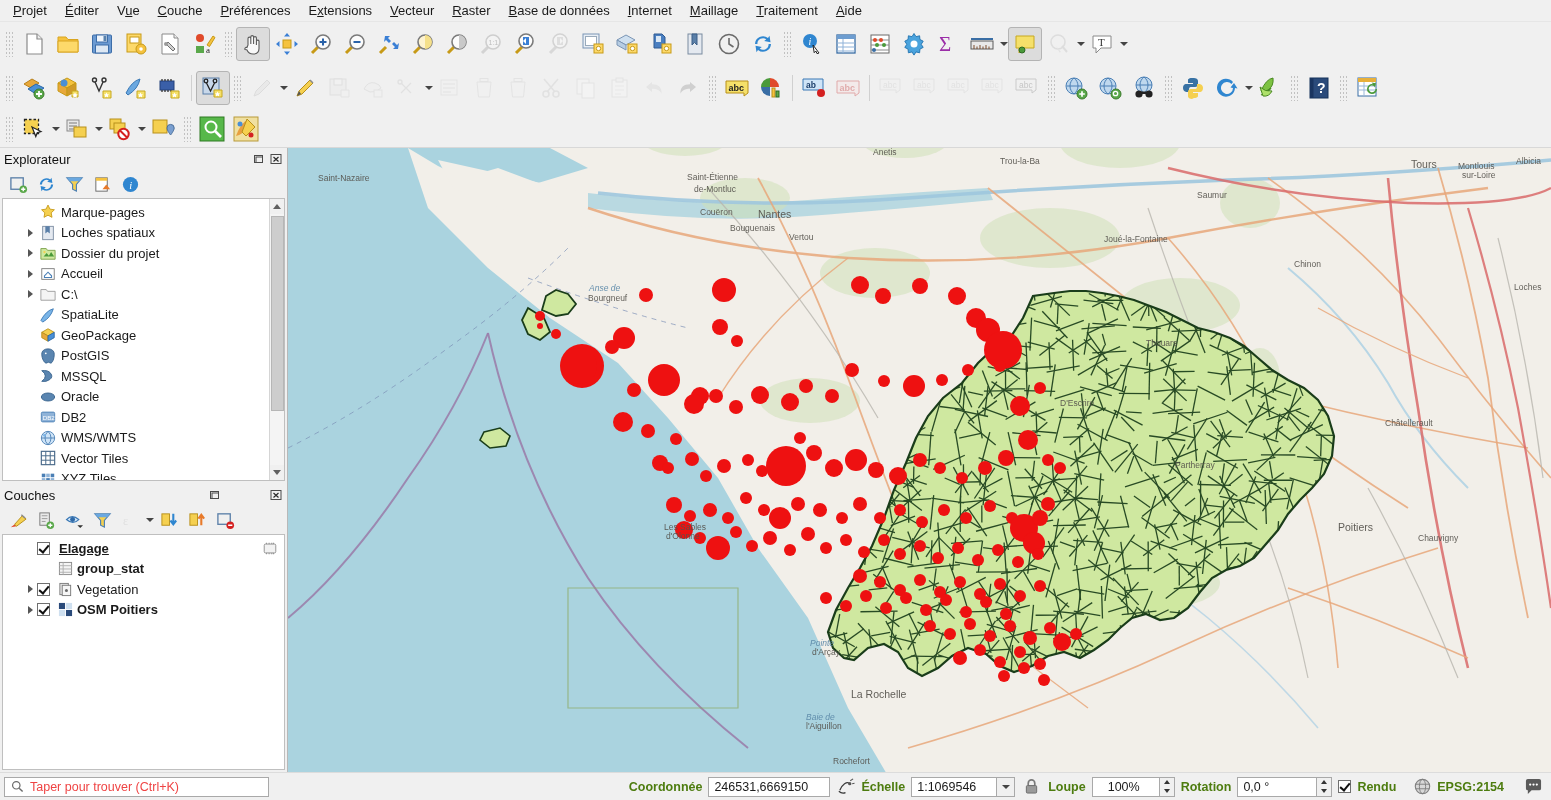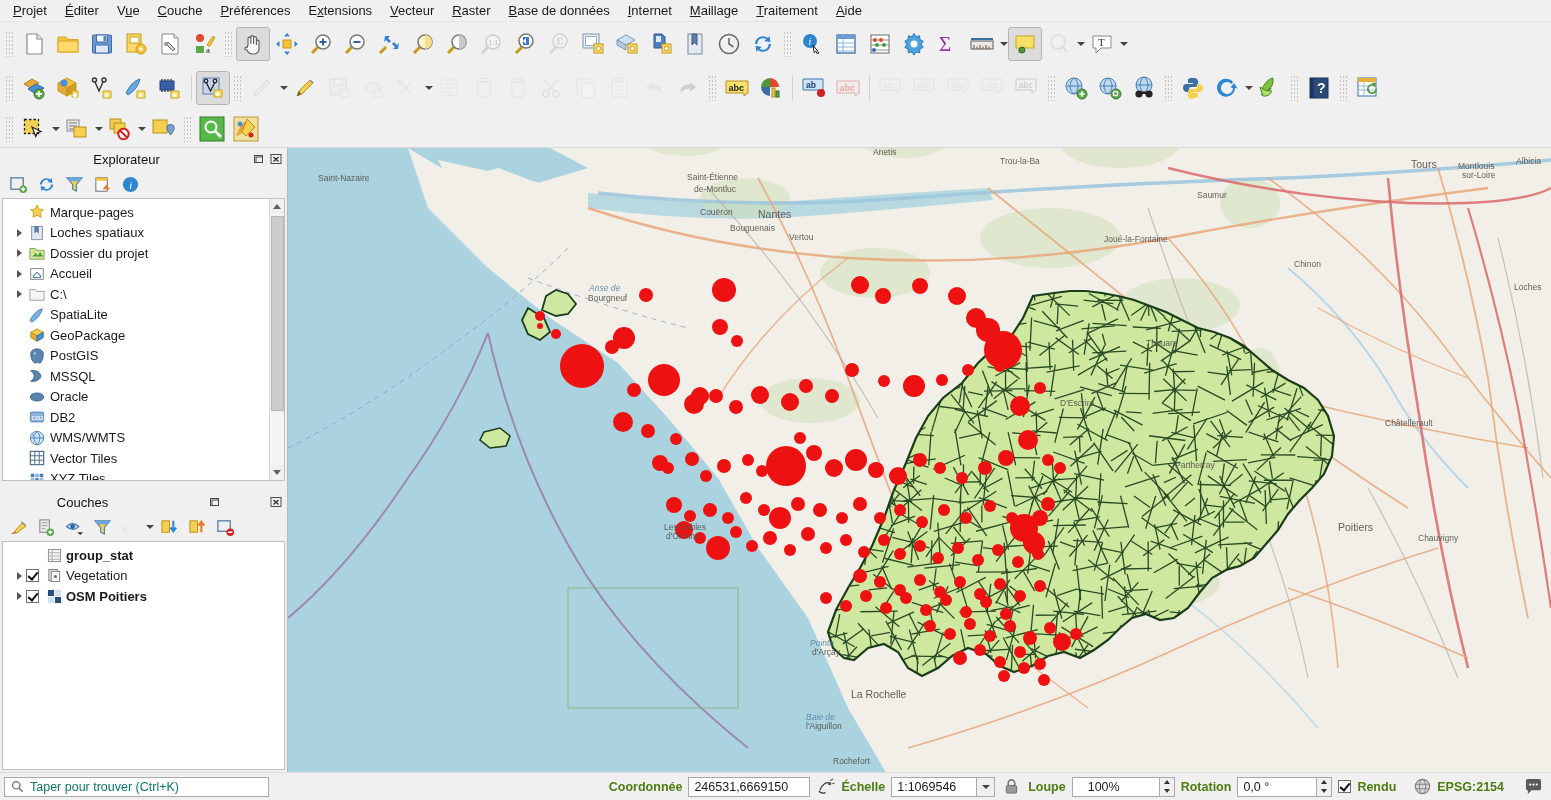--- a/index.html
+++ b/index.html
@@ -36,35 +36,35 @@
           justify-content:center; flex:0 0 9px; }
   .caret::after{ content:""; border-left:4px solid transparent;
                  border-right:4px solid transparent; border-top:4px solid #444;}
   svg{ display:block; }
 
   
   .body{ flex:1 1 auto; display:flex; min-height:0; }
 
   
   .left{ width:287px; flex:0 0 287px; display:flex; flex-direction:column;
-         background:#f0f0f0;text-align:center; }
+         background:#f0f0f0; }
   .panel-title{ height:22px; display:flex; align-items:center;
                 padding:0 4px 0 4px; font-size:13px; flex:0 0 22px;}
   .panel-title .ttl{ flex:1 1 auto; color:#111; }
   .panel-btn{ width:14px; height:14px; margin-left:3px; display:flex;
               align-items:center; justify-content:center; }
   .panel-tools{ height:28px; flex:0 0 28px; display:flex; align-items:center;
                 gap:2px; padding-left:5px; background:#f0f0f0;}
   .ptool{ width:26px; height:24px; display:flex; align-items:center;
           justify-content:center; border-radius:3px;}
   .ptool.dim{ opacity:.35; }
   .tree{ background:#fff; border:1px solid #bfbfbf; margin:0 2px 2px 2px;
          flex:1 1 auto; overflow:hidden; position:relative; display:flex;}
   .tree-inner{ flex:1 1 auto; padding:3px 0 0 0; overflow:hidden;}
-  .trow{ height:20.5px; display:flex; align-items:center; padding-left:9px;
+  .trow{ height:20.5px; display:flex; align-items:center; padding-left:20px;
          font-size:13px; white-space:nowrap; }
   .arrow{ width:14px; flex:0 0 14px; display:flex; align-items:center;
           justify-content:center;}
   .arrow.on::after{ content:""; border-top:4px solid transparent;
                     border-bottom:4px solid transparent; border-left:5px solid #555;}
   .ticon{ width:22px; flex:0 0 22px; display:flex; align-items:center;
           justify-content:center;}
   .tlabel{ padding-left:2px; }
   .chk{ width:13px; height:13px; flex:0 0 13px; border:1px solid #6f6f6f;
         background:#fff; margin-right:5px; position:relative;}
@@ -88,21 +88,21 @@
   .mapwrap{ flex:1 1 auto; position:relative; overflow:hidden;
             border-left:1px solid #b8b8b8; background:#aad3df;}
   .mapcanvas{ position:absolute; inset:0; }
 
   
   .status{ height:28px; flex:0 0 28px; display:flex; align-items:center;
            background:#f0f0f0; border-top:1px solid #dcdcdc; padding:0 4px;
            gap:6px; font-size:12.5px;}
   .locator{ width:265px; flex:0 0 265px; height:20px; background:#fff;
             border:1px solid #a9a9a9; display:flex; align-items:center;
-            padding-left:6px; gap:6px; color:#0f766e;}
+            padding-left:6px; gap:6px; color:#ef4444;}
   .spacer{ flex:1 1 auto; }
   .sb-label{ color:#4d7c0f; white-space:nowrap;font-weight:bold; }
   .sb-field{ height:20px; background:#fff; border:1px solid #a9a9a9;
              display:flex; align-items:center; padding:0 5px; color:#1a1a1a;
              white-space:nowrap;}
   .sb-combo{ display:flex; align-items:center;}
   .combo-btn{ width:18px; height:20px; background:#f0f0f0;
               border:1px solid #a9a9a9; border-left:none; display:flex;
               align-items:center; justify-content:center;}
   .spin{ width:15px; height:20px; background:#f0f0f0; border:1px solid #a9a9a9;
@@ -877,21 +877,21 @@
           </div>
         <div class="vscroll">
           <div class="sc-btn sc-up"></div>
           <div class="sc-track">
             <div class="sc-thumb" style="top:2px;height:195px;"></div>
           </div>
           <div class="sc-btn sc-dn"></div>
         </div>
       </div>
 
-      <div class="panel-title" style="margin-top:8px;gap:44px;">
+      <div class="panel-title" style="margin-top:1px;gap:44px;">
         <span class="ttl">Couches</span>
         <span class="panel-btn">
           <svg width="12" height="12" viewBox="0 0 12 12">
               <rect x="1.5" y="2.5" width="8" height="7" fill="none" stroke="#4a4a4a"></rect>
               <rect x="3" y="4" width="6.5" height="5.5" fill="none" stroke="#4a4a4a"></rect>
             </svg>
         </span>
         <span class="panel-btn">
           <svg width="12" height="12" viewBox="0 0 12 12">
               <rect x="1" y="1.5" width="10" height="9" fill="none" stroke="#4a4a4a"></rect>
@@ -949,20 +949,33 @@
           <div class="ptool">
             <svg width="19" height="19" viewBox="0 0 20 20">
               <rect x="2" y="3" width="13" height="11" fill="none" stroke="#5a7fa8" stroke-width="1.4"></rect>
               <circle cx="15" cy="15" r="4" fill="#d42020"></circle>
               <path d="M12.8 15 h4.4" stroke="#fff" stroke-width="1.6"></path>
             </svg>
           </div>
         </div>
       <div class="tree">
         <div class="tree-inner" id="lay-tree">
+            <div class="trow" style="height: 20.5px;">
+              <span class="arrow"></span>
+              <span class="chk"></span>
+              <span class="ticon" style="width:2px;flex:0 0 2px;"></span>
+              <span class="tlabel" style="font-weight:bold;text-decoration:underline;">Elagage</span>
+              <span style="flex:1 1 auto;"></span>
+              <span style="margin-right:6px;">
+                <svg width="16" height="13" viewBox="0 0 18 14">
+                  <rect x="2.5" y="2" width="13" height="10" rx="1.5" fill="#f2f2f2" stroke="#8a8a8a"></rect>
+                  <path d="M5 2 v-1.5 M8 2 v-1.5 M11 2 v-1.5 M13 2 v-1.5 M5 12 v1.5 M8 12 v1.5 M11 12 v1.5 M13 12 v1.5" stroke="#8a8a8a"></path>
+                </svg>
+              </span>
+            </div>
             <div class="trow" style="height: 20.5px;">
               <span class="arrow"></span>
               <span style="width:18px;flex:0 0 18px;"></span>
               <span class="ticon" style="width:20px;flex:0 0 20px;">
                 <svg width="15" height="15" viewBox="0 0 16 16">
                   <rect x="1.5" y="1.5" width="13" height="13" fill="#f4f4f4" stroke="#8a8a8a"></rect>
                   <path d="M1.5 5 h13 M1.5 8.5 h13 M1.5 12 h13 M5.5 1.5 v13" stroke="#b0b0b0"></path>
                 </svg>
               </span>
               <span class="tlabel" style="font-weight:bold;">group_stat</span>
@@ -2130,21 +2143,21 @@
       </div>
     </div>
     <span style="display:flex;align-items:center;padding:0 3px;">
       <svg width="15" height="17" viewBox="0 0 16 18">
           <path d="M4.5 8 V5.5 a3.5 3.5 0 0 1 7 0 V8" fill="none" stroke="#7a7a7a" stroke-width="1.8"></path>
           <rect x="2.5" y="8" width="11" height="8" rx="1.2" fill="#9a9a9a" stroke="#6a6a6a"></rect>
         </svg>
     </span>
     <span class="sb-label">Loupe</span>
     <div class="sb-combo">
-      <div class="sb-field" style="width:88px;padding-left:15px;">100%</div>
+      <div class="sb-field" style="width:68px;padding-left:15px;">100%</div>
       <div class="spin">
           <div class="u"></div>
           <div class="d"></div>
         </div>
     </div>
     <span class="sb-label">Rotation</span>
     <div class="sb-combo">
       <div class="sb-field" style="width:80px;">0,0 °</div>
       <div class="spin">
           <div class="u"></div>

